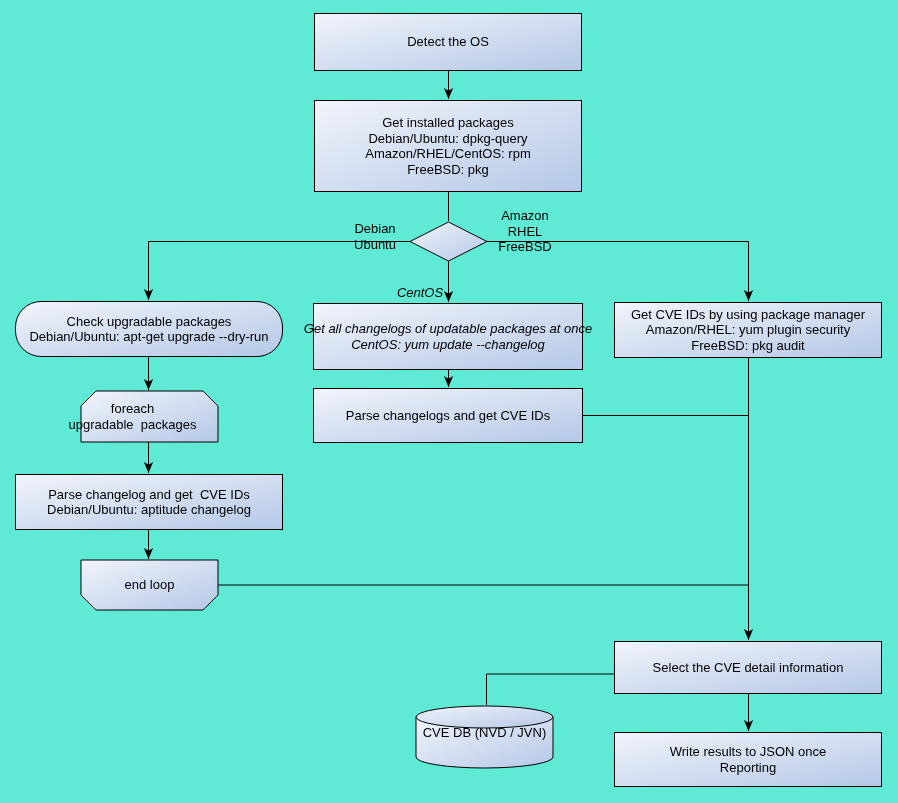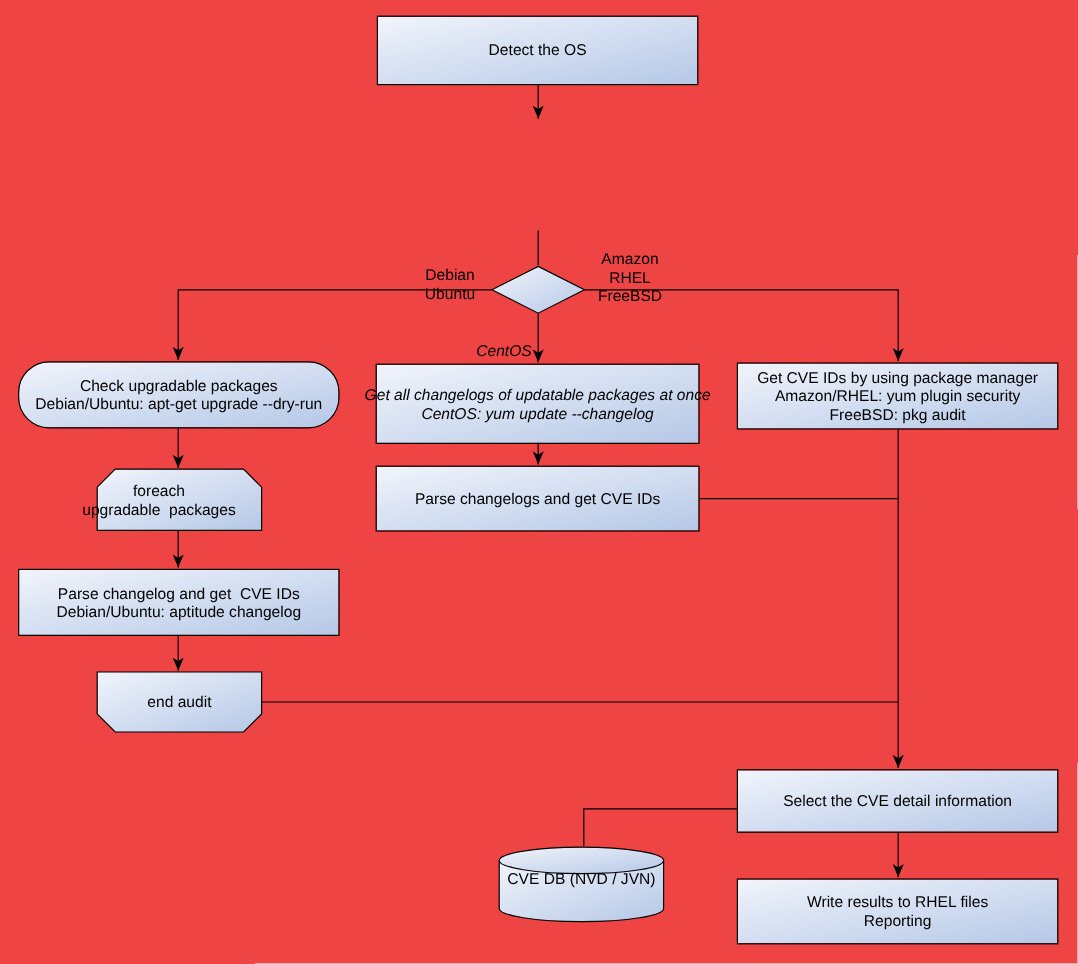--- a/index.html
+++ b/index.html
@@ -1,17 +1,17 @@
 <!DOCTYPE html>
 <html style="--fill-light: #f1f4fb; --fill-dark: #b5c8e7; --line: #000000;"><head>
 <meta charset="utf-8">
 <style>
   html,body { margin:0; padding:0; background:#ffffff; }
   .canvas {
-    position:relative; width:898px; height:803px; background:#ef4444;
+    position:relative; width:898px; height:803px; background:#5eead4;
     font-family:"Liberation Sans", sans-serif; color:#000;
   }
   svg.layer { position:absolute; left:0; top:0; width:898px; height:803px; }
   .node {
     position:absolute; box-sizing:border-box;
     border:1px solid var(--line,#000);
     background:linear-gradient(to bottom right, var(--fill-light,#f1f4fb), var(--fill-dark,#b5c8e7));
     display:flex; align-items:center; justify-content:center;
     text-align:center; font-size:13px; line-height:15.5px; white-space:pre;
   }
@@ -62,45 +62,49 @@
     <polygon points="81,560 218,560 218,595 203,610 96,610 81,595" fill="url(#nodeGrad)" stroke="#000"></polygon>
 
     <g>
       <path d="M416,717 V757 A68.5,11 0 0 0 553,757 V717" fill="url(#nodeGrad)" stroke="#000"></path>
       <ellipse cx="484.5" cy="717" rx="68.5" ry="11" fill="url(#nodeGrad)" stroke="#000"></ellipse>
     </g>
   </svg>
 
   <div class="node" style="left:314px; top:13px; width:268px; height:58px;">Detect the OS</div>
 
+  <div class="node" style="left:314px; top:100px; width:268px; height:92px;">Get installed packages
+Debian/Ubuntu: dpkg-query
+Amazon/RHEL/CentOS: rpm
+FreeBSD: pkg</div>
 
   <div class="node" style="left:15px; top:301px; width:268px; height:56px;border-radius:26px;">Check upgradable packages
 Debian/Ubuntu: apt-get upgrade --dry-run</div>
 
   <div class="node" style="left:15px; top:474px; width:268px; height:56px;">Parse changelog and get  CVE IDs
 Debian/Ubuntu: aptitude changelog</div>
 
   <div class="node" style="left:313px; top:303px; width:270px; height:67px;font-style:italic;">Get all changelogs of updatable packages at once
 CentOS: yum update --changelog</div>
 
   <div class="node" style="left:313px; top:388px; width:270px; height:55px;">Parse changelogs and get CVE IDs</div>
 
   <div class="node" style="left:614px; top:302px; width:268px; height:56px;">Get CVE IDs by using package manager
 Amazon/RHEL: yum plugin security
 FreeBSD: pkg audit</div>
 
   <div class="node" style="left:614px; top:641px; width:268px; height:53px;">Select the CVE detail information</div>
 
-  <div class="node" style="left:614px; top:732px; width:268px; height:55px;">Write results to RHEL files
+  <div class="node" style="left:614px; top:732px; width:268px; height:55px;">Write results to JSON once
 Reporting</div>
 
   <div class="shape-label" style="left:78px; top:391px; width:109px; height:51px;">foreach
 upgradable  packages</div>
 
-  <div class="shape-label" style="left:81px; top:560px; width:137px; height:50px;">end audit</div>
+  <div class="shape-label" style="left:81px; top:560px; width:137px; height:50px;">end loop</div>
 
   <div class="shape-label" style="left:416px; top:708px; width:137px; height:50px;">CVE DB (NVD / JVN)</div>
 
   <div class="edge-label" style="left:337px; top:207px; width:76px;">Debian
 Ubuntu</div>
 
   <div class="edge-label" style="left:487px; top:194px; width:76px;">Amazon
 RHEL
 FreeBSD</div>
 

